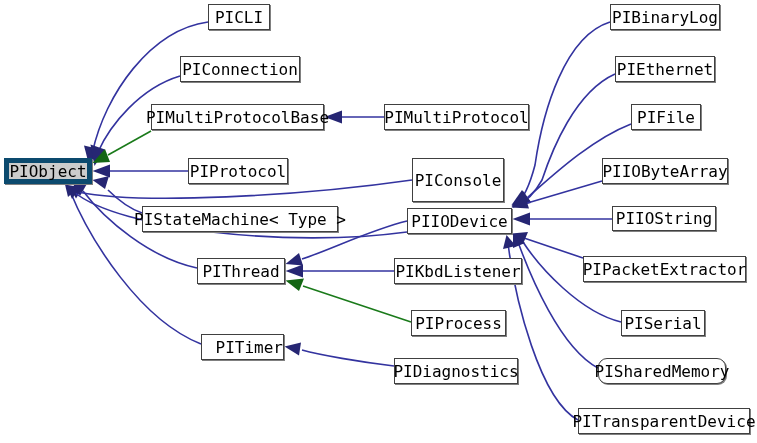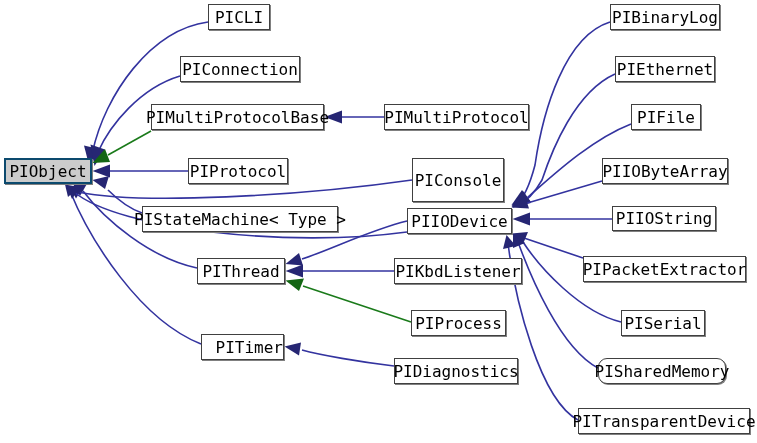--- a/index.html
+++ b/index.html
@@ -31,21 +31,21 @@
     align-items: center;
     justify-content: center;
     font-size: 16px;
     color: #000000;
     letter-spacing: 0px;
     white-space: nowrap;
     z-index: 5;
   }
   .node.root {
     background: #cccccc;
-    border: 2px solid #0c4a6e;
+    border: 5px solid #0c4a6e;
   }
   .node-label {
     pointer-events: none;
   }
 </style>
 </head>
 <body>
 
 <div id="diagram-root">
 

